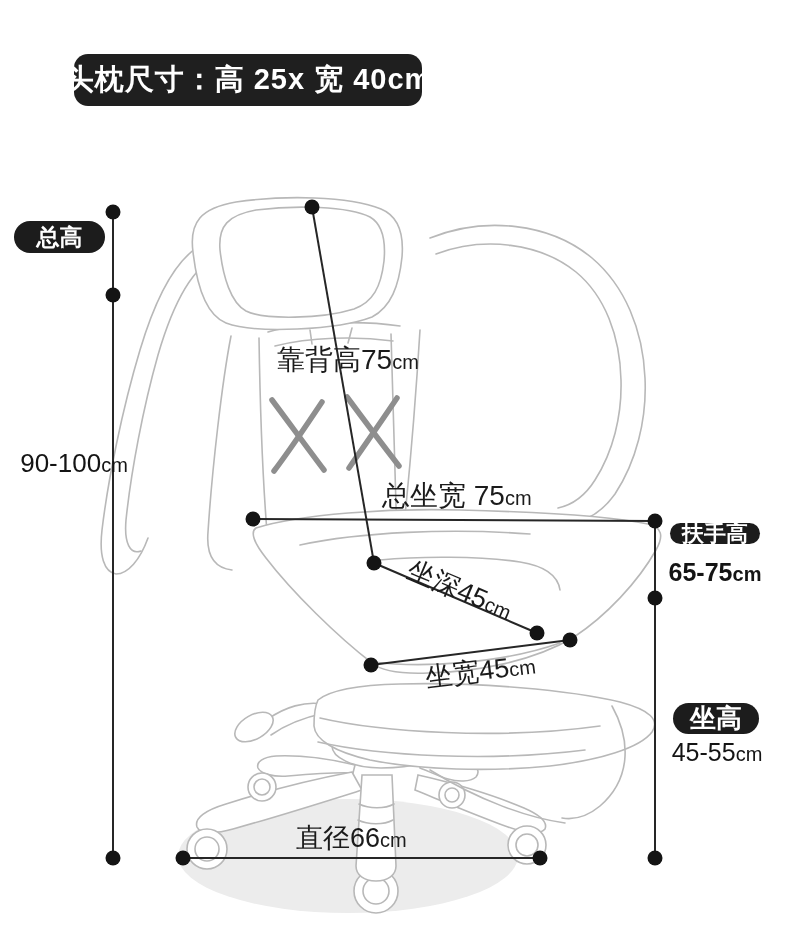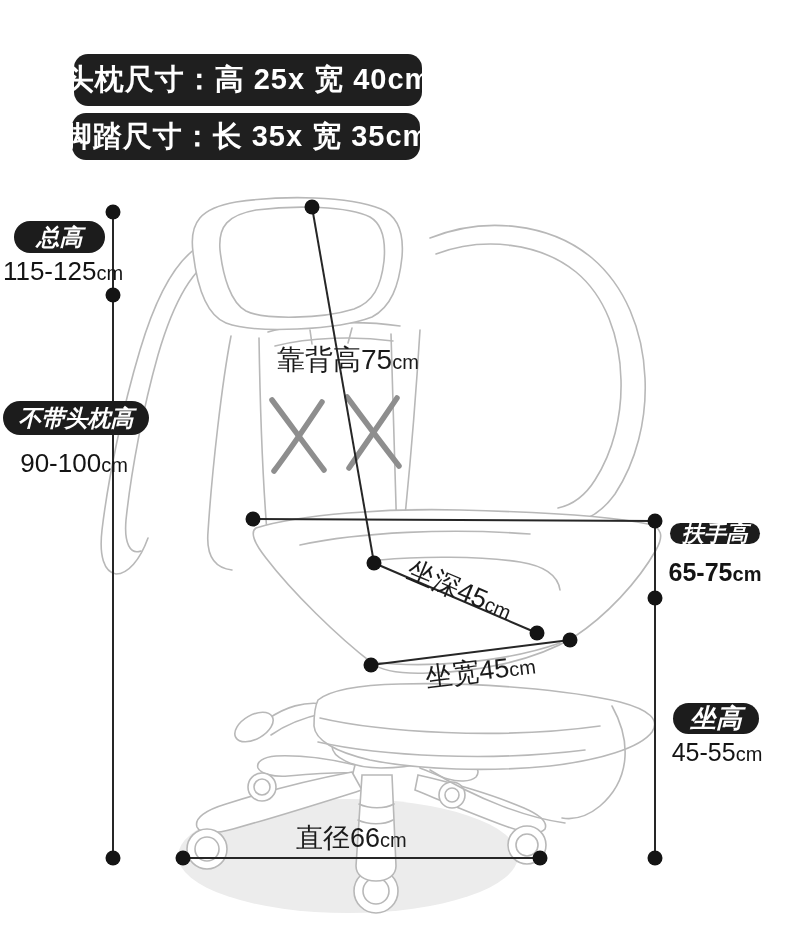--- a/index.html
+++ b/index.html
@@ -9,21 +9,21 @@
   }
   #chair-svg{position:absolute;left:0;top:0;}
   .banner{
     position:absolute;background:#1f1f1f;color:#fff;border-radius:14px;
     display:flex;align-items:center;justify-content:center;
     font-weight:bold;letter-spacing:1px;white-space:nowrap;margin-top:44px;
   }
   .pill{
     position:absolute;background:#1c1c1c;color:#fff;border-radius:20px;
     display:flex;align-items:center;justify-content:center;
-    font-weight:bold;white-space:nowrap;font-style:italic;
+    font-weight:bold;white-space:nowrap;
   }
   .range{
     position:absolute;text-align:center;font-size:26px;color:#141414;white-space:nowrap;
   }
   .range .unit,.dim-label .unit{font-size:20px;}
   .dim-label{
     position:absolute;font-size:28px;color:#1b1b1b;white-space:nowrap;text-align:right;
   }
 </style>
 </head>
@@ -144,34 +144,25 @@
       <circle cx="371" cy="665" r="7.5"></circle>
         <circle cx="570" cy="640" r="7.5"></circle>
       <circle cx="183" cy="858" r="7.5"></circle>
         <circle cx="540" cy="858" r="7.5"></circle>
     </g>
   </svg>
 
   <div class="banner" style="left:74px;top:10px;width:348px;height:52px;font-size:29px;">
     <span>头枕尺寸：高 25x 宽 40cm</span>
   </div>
-  <div class="banner" style="left:72px;top:69px;width:348px;height:47px;font-size:29px;">
-    <span>脚踏尺寸：长 35x 宽 35cm</span>
-  </div>
 
   <div class="pill" style="left:14px;top:221px;width:91px;height:32px;font-size:23px;">
     <span>总高</span>
   </div>
-  <div class="range" style="left:0px;top:256px;width:126px;">
-    <span>115-125</span><span class="unit">cm</span>
-  </div>
 
-  <div class="pill" style="left:3px;top:401px;width:146px;height:34px;font-size:23px;">
-    <span>不带头枕高</span>
-  </div>
   <div class="range" style="left:10px;top:440px;width:128px;margin-top:8px;">
     <span>90-100</span><span class="unit">cm</span>
   </div>
 
   <div class="pill" style="left:670px;top:523px;width:90px;height:21px;font-size:22px;">
     <span>扶手高</span>
   </div>
   <div class="range" style="left:662px;top:558px;width:106px;font-size:25px;font-weight:bold;">
     <span>65-75</span><span class="unit">cm</span>
   </div>
@@ -180,20 +171,23 @@
     <span>坐高</span>
   </div>
   <div class="range" style="left:664px;top:738px;width:106px;font-size:25px;">
     <span>45-55</span><span class="unit">cm</span>
   </div>
 
   <div class="dim-label" style="left:277px;top:341px;">
     <span>靠背高</span><span>75</span><span class="unit">cm</span>
   </div>
 
+  <div class="dim-label" style="left:382px;top:477px;">
+    <span>总坐宽 </span><span>75</span><span class="unit">cm</span>
+  </div>
 
   <div class="dim-label" style="left:385px;top:572px;width:150px;text-align:center;transform:rotate(23deg);font-size:27px;">
     <span>坐深</span><span>45</span><span class="unit">cm</span>
   </div>
 
   <div class="dim-label" style="left:408px;top:653px;width:145px;text-align:center;transform:rotate(-7deg);font-size:27px;">
     <span>坐宽</span><span>45</span><span class="unit">cm</span>
   </div>
 
   <div class="dim-label" style="left:296px;top:820px;font-size:27px;">

